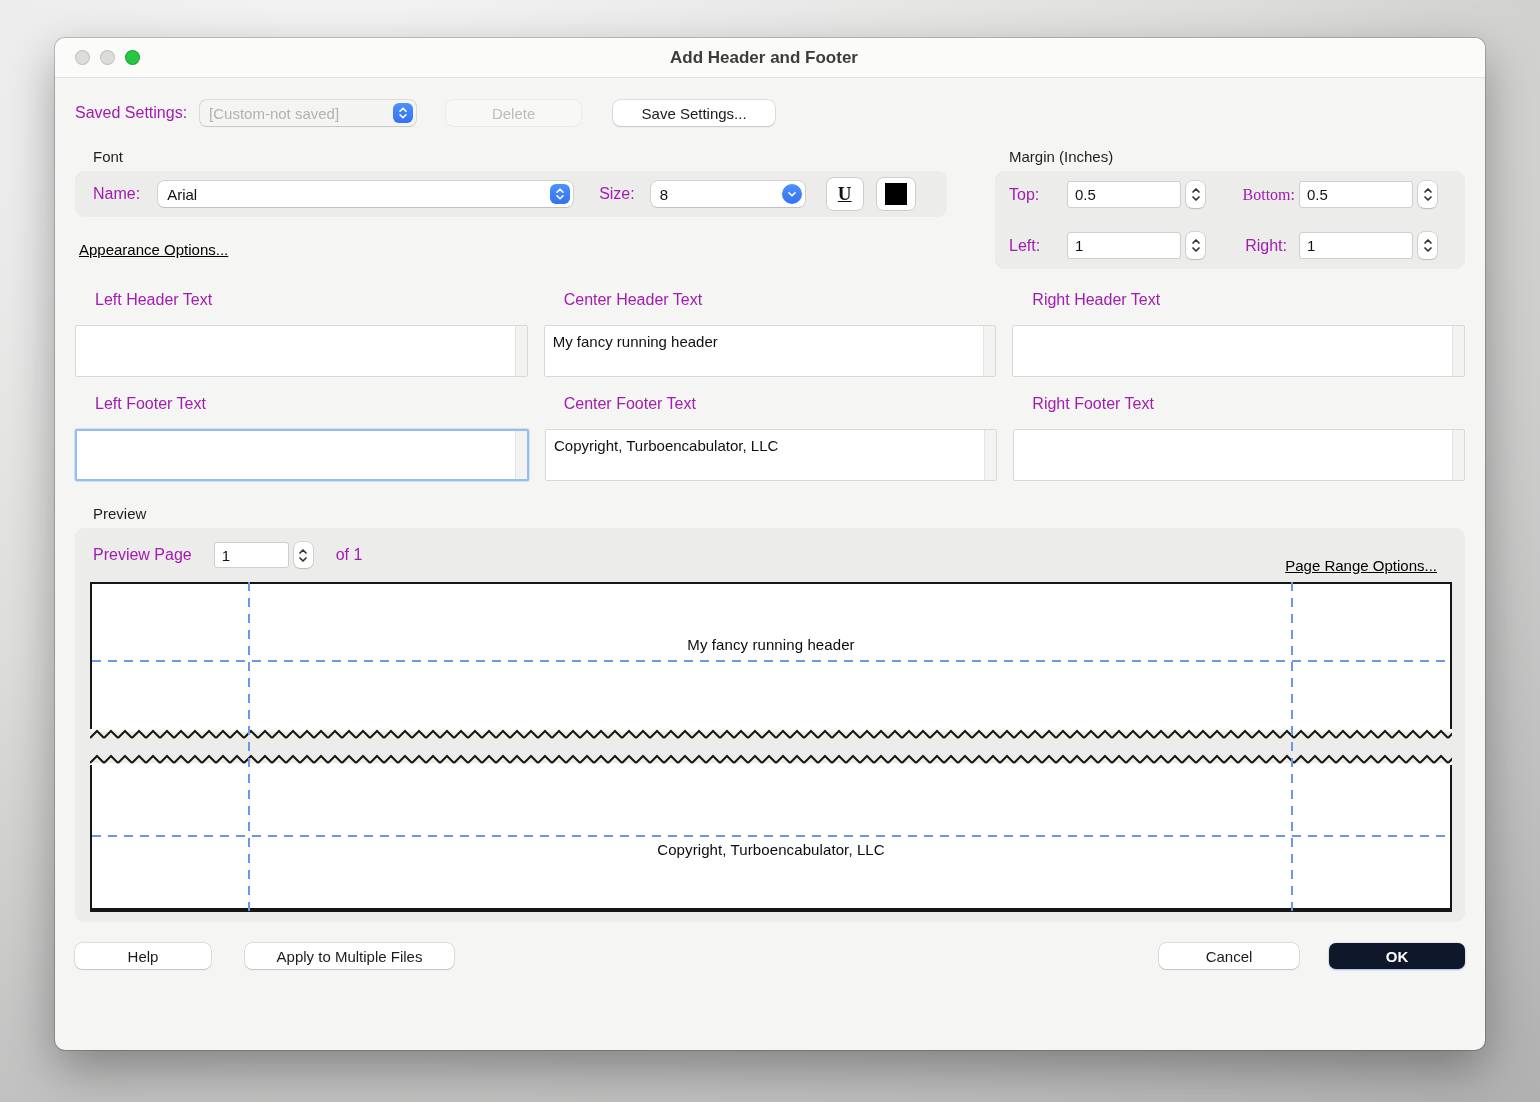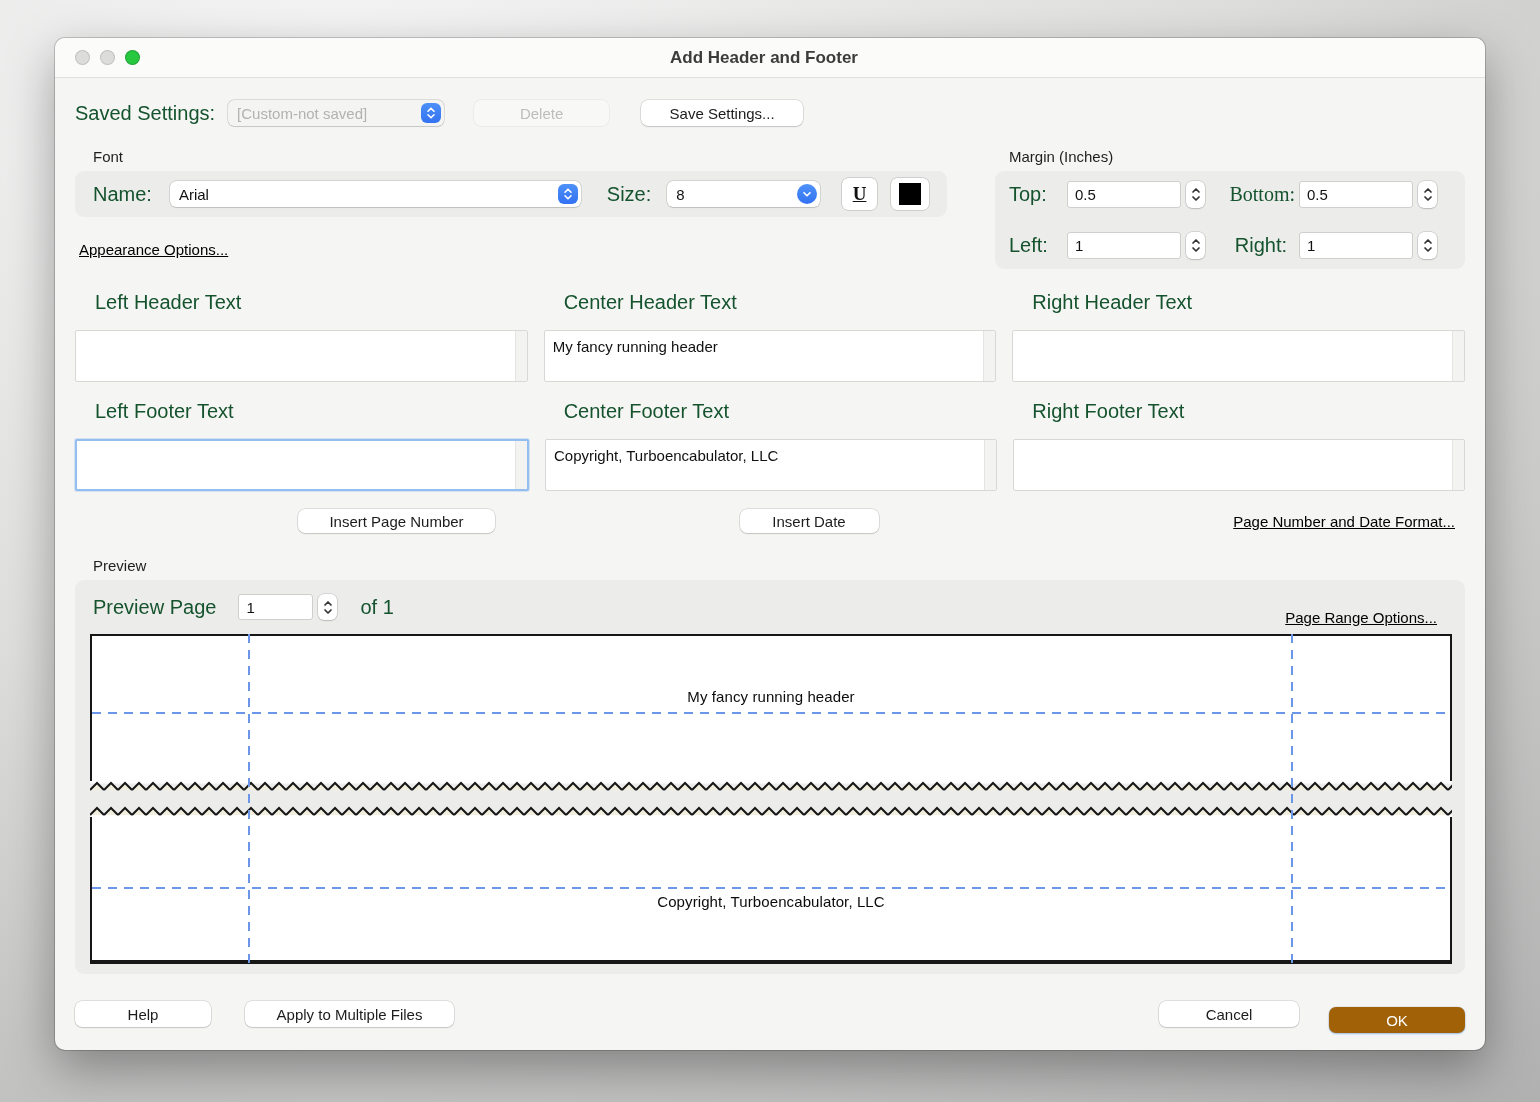--- a/index.html
+++ b/index.html
@@ -23,29 +23,29 @@
   .traffic { display:flex; gap:10px; margin-left:20px; }
   .light { width:15px; height:15px; border-radius:50%; border:0.5px solid rgba(0,0,0,0.12); }
   .light.gray { background:#dcdcdb; }
   .light.green { background:#27c840; border-color:rgba(0,0,0,0.2); }
   .win-title {
     position:absolute; left:0; right:12px; text-align:center;
     font-size:17px; font-weight:bold; color:#3c3c3c;
   }
   
   .content { padding:20px 20px 0 20px; }
-  .lbl { font-size:20px; color:#14532d; }
+  .lbl { font-size:16px; color:#a21caf; }
   .btn {
     height:26px; background:#ffffff; border:none; border-radius:7px;
     font-size:15px; color:#1c1c1c; font-family:inherit;
     box-shadow:0 0 0 0.5px rgba(0,0,0,0.18), 0 1px 1.5px rgba(0,0,0,0.12);
     cursor:pointer; padding:0 14px;
   }
   .btn.disabled { background:#f8f8f7; color:#bcbcbb; box-shadow:0 0 0 0.5px rgba(0,0,0,0.08); }
-  .btn.primary { background:#a16207; color:#ffffff; font-weight:400; box-shadow:0 0 0 0.5px rgba(0,0,0,0.1), 0 1px 2px rgba(45,127,245,0.4);margin-top:12px; }
+  .btn.primary { background:#0f172a; color:#ffffff; font-weight:700; box-shadow:0 0 0 0.5px rgba(0,0,0,0.1), 0 1px 2px rgba(45,127,245,0.4); }
   .link { font-size:15px; color:#000000; text-decoration:underline; cursor:pointer; }
   .panel { background:#ececeb; border-radius:9px; }
   .select {
     display:flex; align-items:center; background:#fff; border-radius:6px; height:26px;
     box-shadow:0 0 0 0.5px rgba(0,0,0,0.2), 0 0.5px 1px rgba(0,0,0,0.1);
     font-size:15px; color:#111; cursor:pointer;
   }
   .select .sel-text { flex:1; padding:0 9px; white-space:nowrap; overflow:hidden; }
   .select.disabled { background:#f4f4f3; }
   .select.disabled .sel-text { color:#b2b2b1; }
@@ -288,31 +288,20 @@
       <div class="ta-wrap">
         <textarea style="">Copyright, Turboencabulator, LLC</textarea>
         <div class="scroll-strip"></div>
       </div>
       <div class="ta-wrap">
         <textarea style=""></textarea>
         <div class="scroll-strip"></div>
       </div>
     </div>
 
-    <div class="insert-row">
-      <div class="insert-col c1">
-        <button class="btn" style="width:197px; height:24px;">Insert Page Number</button>
-      </div>
-      <div class="insert-col c2">
-        <button class="btn" style="width:139px; height:24px;">Insert Date</button>
-      </div>
-      <div class="insert-col c3">
-        <span class="link">Page Number and Date Format...</span>
-      </div>
-    </div>
 
     <div class="preview-label">Preview</div>
     <div class="panel preview-panel">
       <div class="preview-head">
         <span class="lbl" style="margin-left:3px;">Preview Page</span>
         <input class="txtin pvpage-input" style="margin-left: 22px;" value="1">
         <span class="stepper" style="height:26px;">
           <svg width="10" height="7" viewBox="0 0 10 7">
               <path d="M2 5 L5 2 L8 5" stroke="#333" stroke-width="1.7" fill="none" stroke-linecap="round" stroke-linejoin="round"></path>
             </svg>

